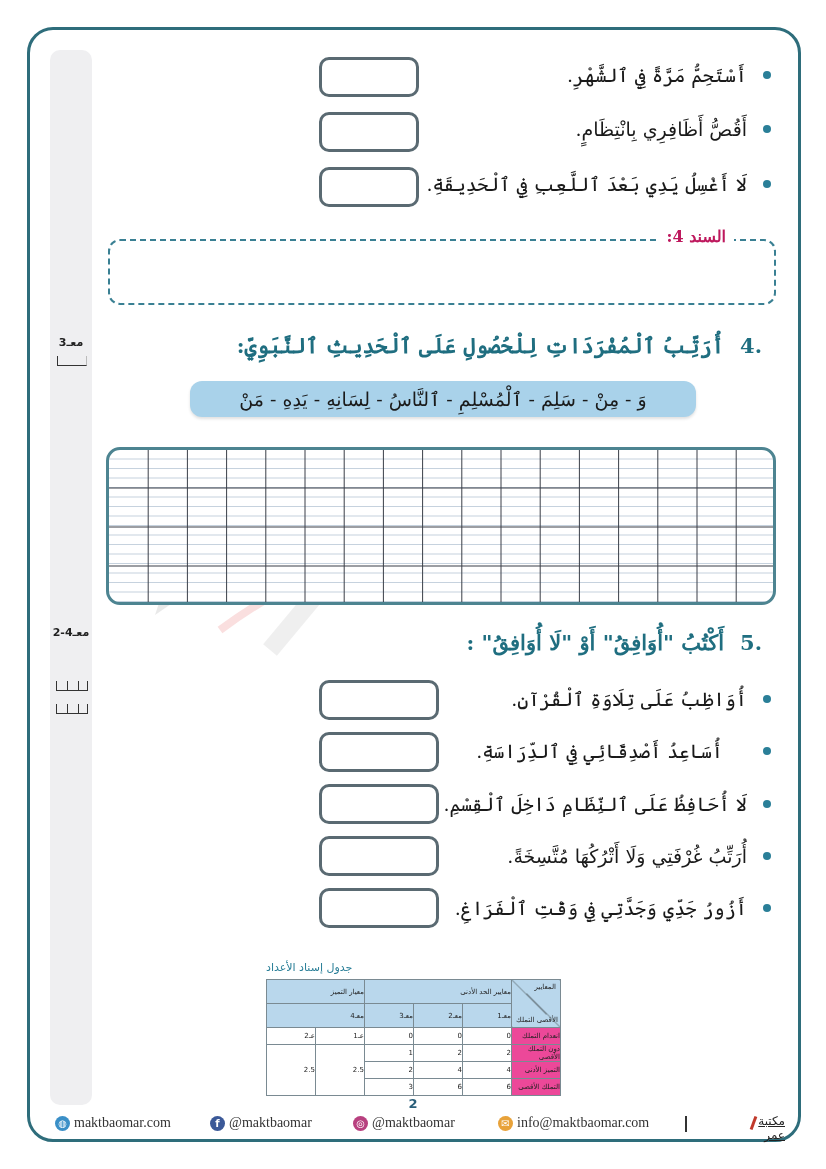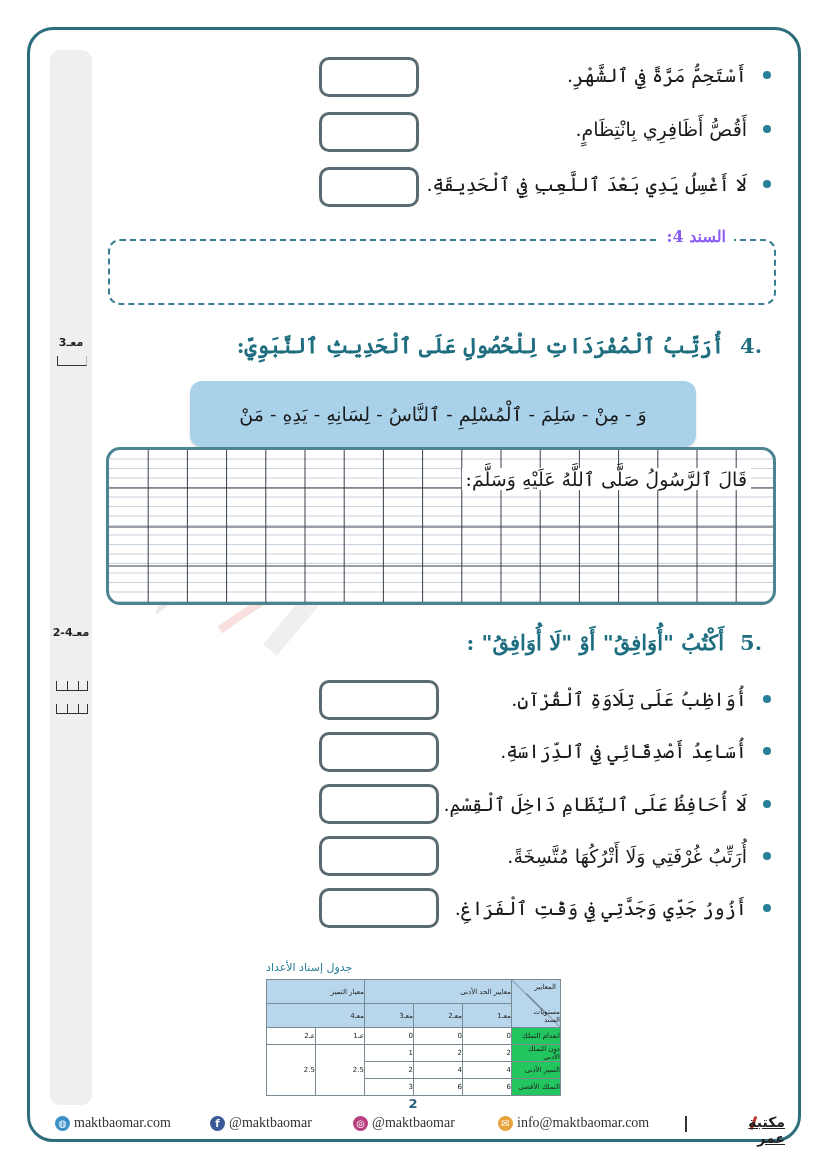--- a/index.html
+++ b/index.html
@@ -38,35 +38,35 @@
     position: absolute; width: 100px; height: 40px; border: 3px solid #5a6a72; border-radius: 10px; background: #fff;
   }
   .answer-box.wide { width: 120px; }
 
   .sanad-box {
     position: absolute; left: 108px; top: 239px; width: 668px; height: 66px;
     border: 2px dashed #3a8093; border-radius: 12px;
   }
   .sanad-title {
     position: absolute; right: 40px; top: -14px; background: #fff; padding: 0 8px;
-    font-size: 16px; font-weight: bold; color: #8b5cf6; direction: rtl; font-family: "DejaVu Serif", serif;
+    font-size: 16px; font-weight: bold; color: #be185d; direction: rtl; font-family: "DejaVu Serif", serif;
   }
   .sanad-text {
     position: absolute; right: 8px; top: 18px; direction: rtl; font-family: "DejaVu Serif", serif;
     font-size: 18px; color: #1a1a1a; white-space: nowrap;
   }
 
   .q-title {
     position: absolute; right: 64px; direction: rtl; font-family: "DejaVu Serif", serif;
     font-size: 21px; font-weight: bold; color: #1f6e80; display: flex; gap: 16px; align-items: baseline;
   }
   .q-num { direction: ltr; }
 
   .words-pill {
-    position: absolute; left: 190px; top: 381px; width: 506px; height: 66px;
+    position: absolute; left: 190px; top: 381px; width: 506px; height: 36px;
     background: #a9d2ea; border-radius: 12px; display: flex; align-items: center; justify-content: center;
     direction: rtl; font-family: "DejaVu Serif", serif; font-size: 19px; color: #1a1a1a;
     box-shadow: 0 2px 3px rgba(0,0,0,0.12);
   }
 
   .grid-box {
     position: absolute; left: 106px; top: 447px; width: 670px; height: 158px;
     border: 3px solid #4d8491; border-radius: 14px; overflow: hidden; background: #fff;
   }
   .grid-lines { position: absolute; inset: 0; }
@@ -78,36 +78,36 @@
   .table-caption {
     position: absolute; left: 266px; top: 961px; width: 295px; text-align: left; direction: rtl;
     font-size: 11px; color: #2a7f98;
   }
   table.grade {
     position: absolute; left: 266px; top: 979px; width: 295px; border-collapse: collapse;
     font-size: 7px; direction: rtl; table-layout: fixed;
   }
   table.grade td { border: 1px solid #7a8a92; height: 17px; color: #222; }
   table.grade td.hd { background: #b9d7ec; }
-  table.grade td.rowhd { background: #22c55e; width: 78px; }
+  table.grade td.rowhd { background: #ec4899; width: 78px; }
   table.grade td.diag {
     background: #b9d7ec;
     background-image: linear-gradient(to bottom left, transparent calc(50% - 0.5px), #6a7a82 calc(50% - 0.5px), #6a7a82 calc(50% + 0.5px), transparent calc(50% + 0.5px));
     position: relative; height: 48px;
   }
   .diag-top { position: absolute; right: 4px; top: 3px; }
   .diag-bot { position: absolute; left: 4px; bottom: 3px; }
 
   .page-num { position: absolute; left: 0; width: 826px; top: 1096px; text-align: center; font-weight: bold; font-size: 13px; color: #2a5f7a; }
 
   .footer { position: absolute; top: 1114px; left: 55px; width: 730px; height: 22px; font-family: "Liberation Serif", serif; font-size: 14px; color: #333; }
   .f-item { position: absolute; display: flex; align-items: center; gap: 4px; white-space: nowrap; }
   .f-icon { width: 15px; height: 15px; border-radius: 50%; display: inline-flex; align-items: center; justify-content: center; font-size: 10px; color: #fff; font-weight: bold; font-family: "DejaVu Sans", sans-serif; }
   .f-sep { position: absolute; left: 630px; top: 2px; width: 2px; height: 16px; background: #333; }
-  .f-logo { position: absolute; left: 684px; top: 0; direction: rtl; font-size: 14px; font-weight: bold; color: #222; text-decoration: underline; font-family: "DejaVu Sans", sans-serif; }
+  .f-logo { position: absolute; left: 684px; top: 0; direction: rtl; font-size: 12px; font-weight: normal; color: #222; text-decoration: underline; font-family: "DejaVu Sans", sans-serif; }
   .f-logo-mark { position: absolute; left: 697px; top: 2px; width: 3px; height: 14px; background: #c0392b; transform: rotate(20deg); }
 </style>
 </head>
 <body>
 
 <div class="frame"></div>
 <div class="margin-strip"></div>
 
 <div class="margin-label" style="left:50px; top:336px;">معـ3</div>
 <div class="score-box single" style="left:57px; top:356px;"></div>
@@ -181,35 +181,34 @@
       <line x1="313.59999999999997" x2="313.59999999999997" y1="0" y2="152" stroke="#3a3f48" stroke-width="1"></line>
       <line x1="352.79999999999995" x2="352.79999999999995" y1="0" y2="152" stroke="#3a3f48" stroke-width="1"></line>
       <line x1="391.99999999999994" x2="391.99999999999994" y1="0" y2="152" stroke="#3a3f48" stroke-width="1"></line>
       <line x1="431.19999999999993" x2="431.19999999999993" y1="0" y2="152" stroke="#3a3f48" stroke-width="1"></line>
       <line x1="470.3999999999999" x2="470.3999999999999" y1="0" y2="152" stroke="#3a3f48" stroke-width="1"></line>
       <line x1="509.5999999999999" x2="509.5999999999999" y1="0" y2="152" stroke="#3a3f48" stroke-width="1"></line>
       <line x1="548.8" x2="548.8" y1="0" y2="152" stroke="#3a3f48" stroke-width="1"></line>
       <line x1="588" x2="588" y1="0" y2="152" stroke="#3a3f48" stroke-width="1"></line>
       <line x1="627.2" x2="627.2" y1="0" y2="152" stroke="#3a3f48" stroke-width="1"></line>
     </svg>
-  <div class="grid-text" style="background:#fff;padding:0 4px;">قَالَ ٱلرَّسُولُ صَلَّى ٱللَّهُ عَلَيْهِ وَسَلَّمَ:</div>
 </div>
 
 <div class="q-title" style="top:630px;">
   <span class="q-num">5.</span>
   <span>أَكْتُبُ "أُوَافِقُ" أَوْ "لَا أُوَافِقُ" :</span>
 </div>
 
 <div class="item" style="top:688px;">
   <span class="bullet"></span>
   <span>أُوَاظِبُ عَلَى تِلَاوَةِ ٱلْقُرْآنِ.</span>
 </div>
 <div class="answer-box wide" style="left:319px; top:680px;"></div>
 
-<div class="item" style="top:740px;">
+<div class="item" style="top:740px;gap:24px;">
   <span class="bullet"></span>
   <span>أُسَاعِدُ أَصْدِقَائِي فِي ٱلدِّرَاسَةِ.</span>
 </div>
 <div class="answer-box wide" style="left:319px; top:732px;"></div>
 
 <div class="item" style="top:793px;">
   <span class="bullet"></span>
   <span>لَا أُحَافِظُ عَلَى ٱلنِّظَامِ دَاخِلَ ٱلْقِسْمِ.</span>
 </div>
 <div class="answer-box wide" style="left:319px; top:784px;"></div>
@@ -225,41 +224,41 @@
   <span>أَزُورُ جَدِّي وَجَدَّتِي فِي وَقْتِ ٱلْفَرَاغِ.</span>
 </div>
 <div class="answer-box wide" style="left:319px; top:888px;"></div>
 
 <div class="table-caption">جدول إسناد الأعداد</div>
 <table class="grade">
   <tbody>
       <tr>
     <td class="diag" rowspan="2">
       <span class="diag-top">المعايير</span>
-      <span class="diag-bot">مستويات السند</span>
+      <span class="diag-bot">الأقصى التملك</span>
     </td>
     <td class="hd" colspan="3">معايير الحد الأدنى</td>
     <td class="hd" colspan="2">معيار التميز</td>
   </tr>
   <tr>
     <td class="hd">معـ1</td>
     <td class="hd">معـ2</td>
     <td class="hd">معـ3</td>
     <td class="hd" colspan="2">معـ4</td>
   </tr>
   <tr>
     <td class="rowhd">انعدام التملك</td>
     <td>0</td>
     <td>0</td>
     <td>0</td>
     <td>عـ1</td>
     <td>عـ2</td>
   </tr>
   <tr>
-    <td class="rowhd">دون التملك الأدنى</td>
+    <td class="rowhd">دون التملك الأقصى</td>
     <td>2</td>
     <td>2</td>
     <td>1</td>
     <td rowspan="3">2.5</td>
     <td rowspan="3">2.5</td>
   </tr>
   <tr>
     <td class="rowhd">التميز الأدنى</td>
     <td>4</td>
     <td>4</td>

